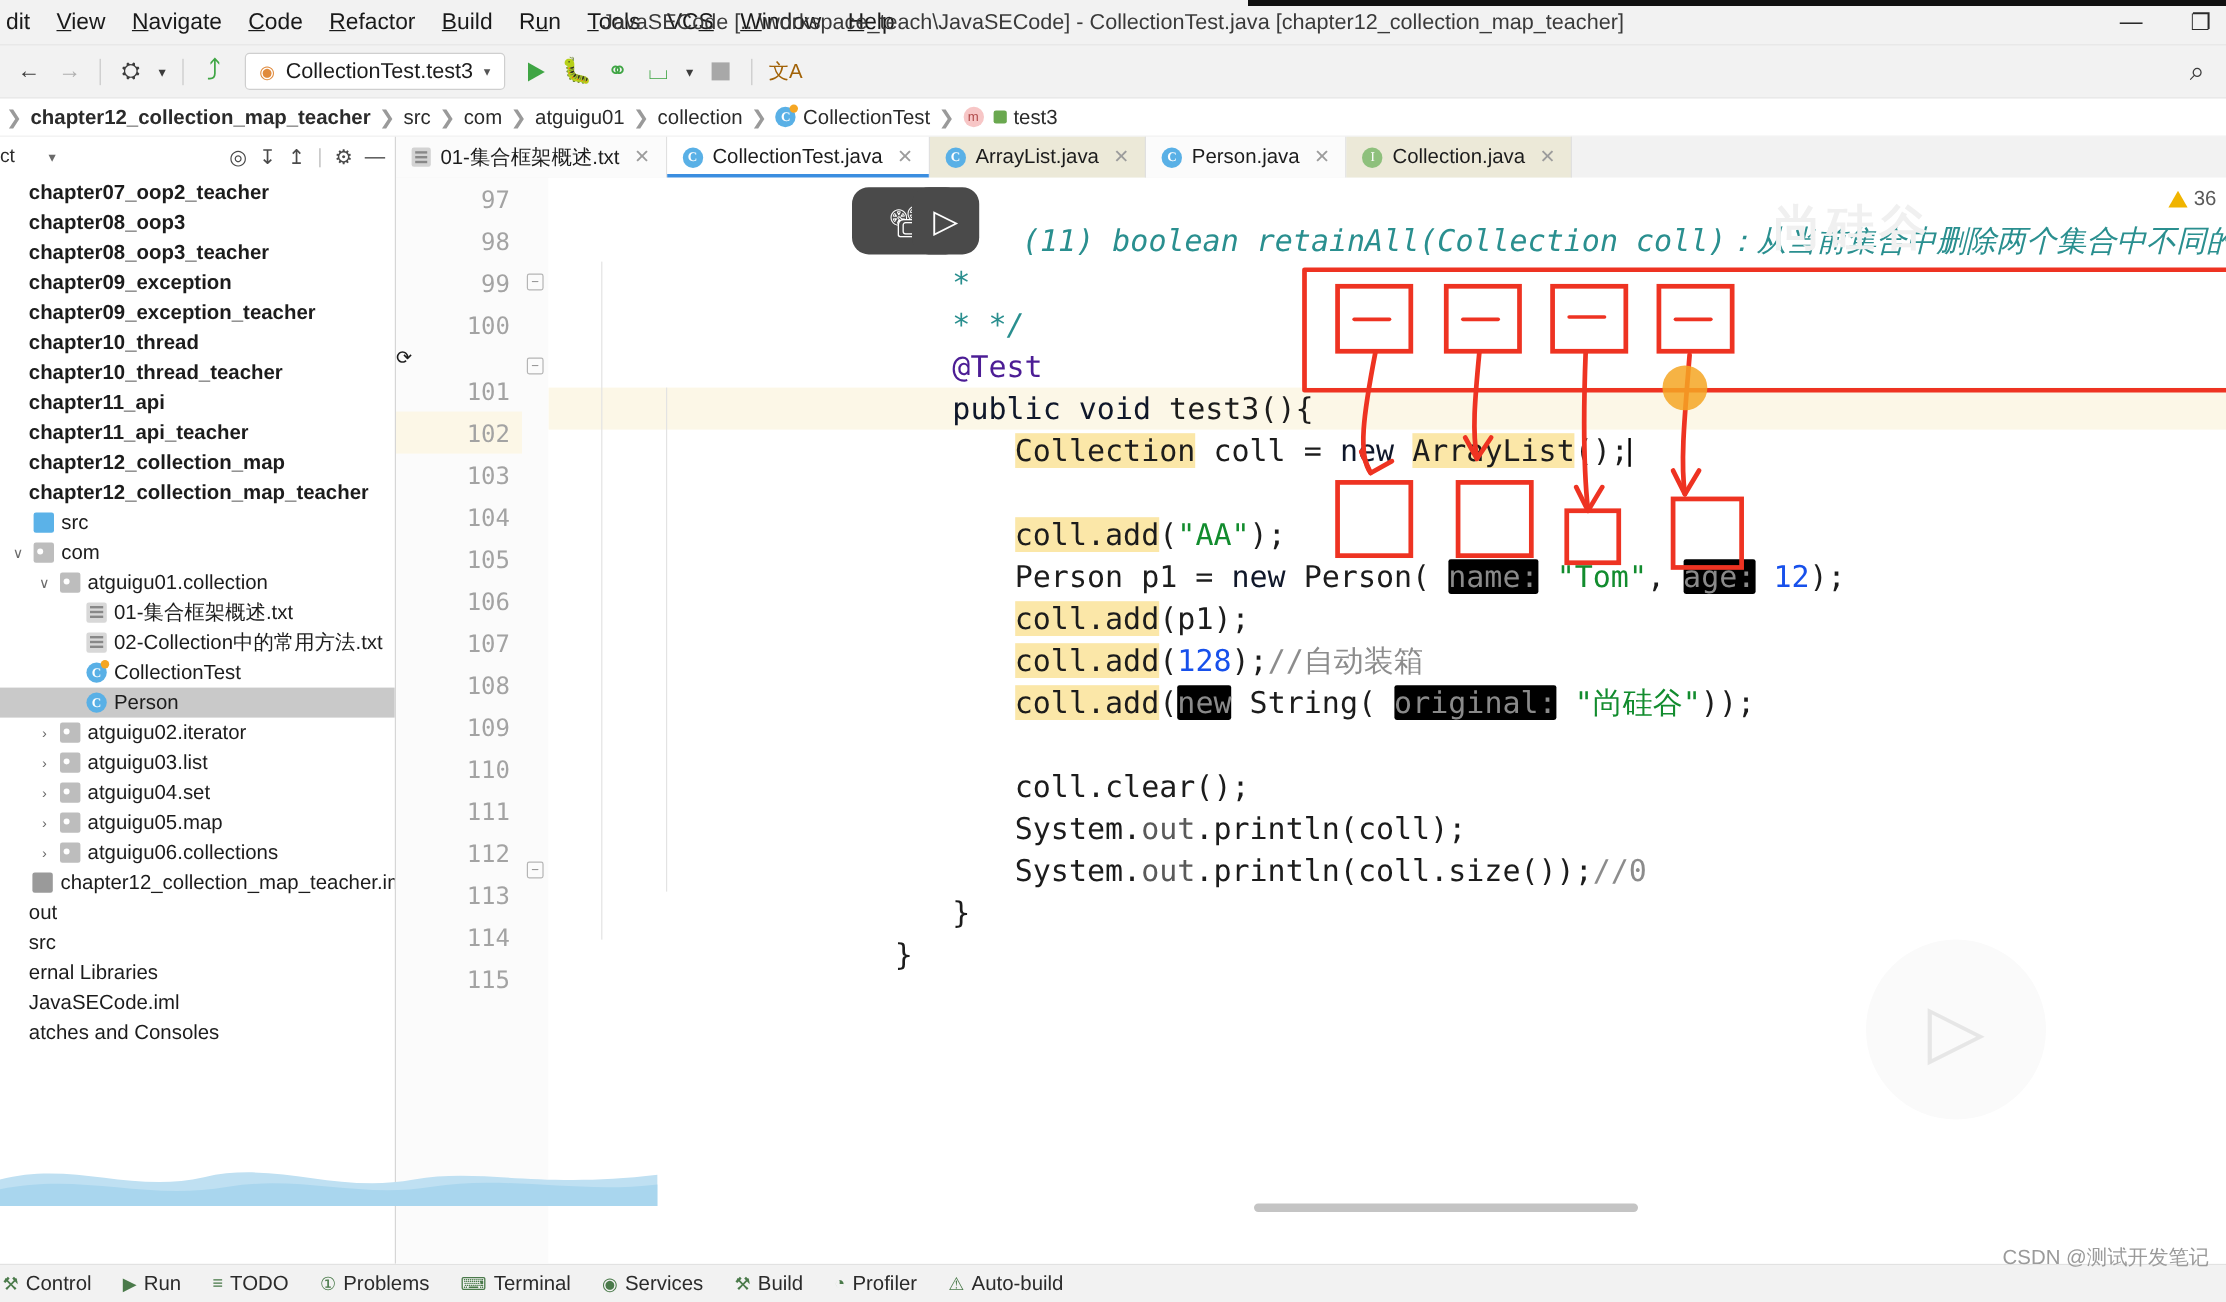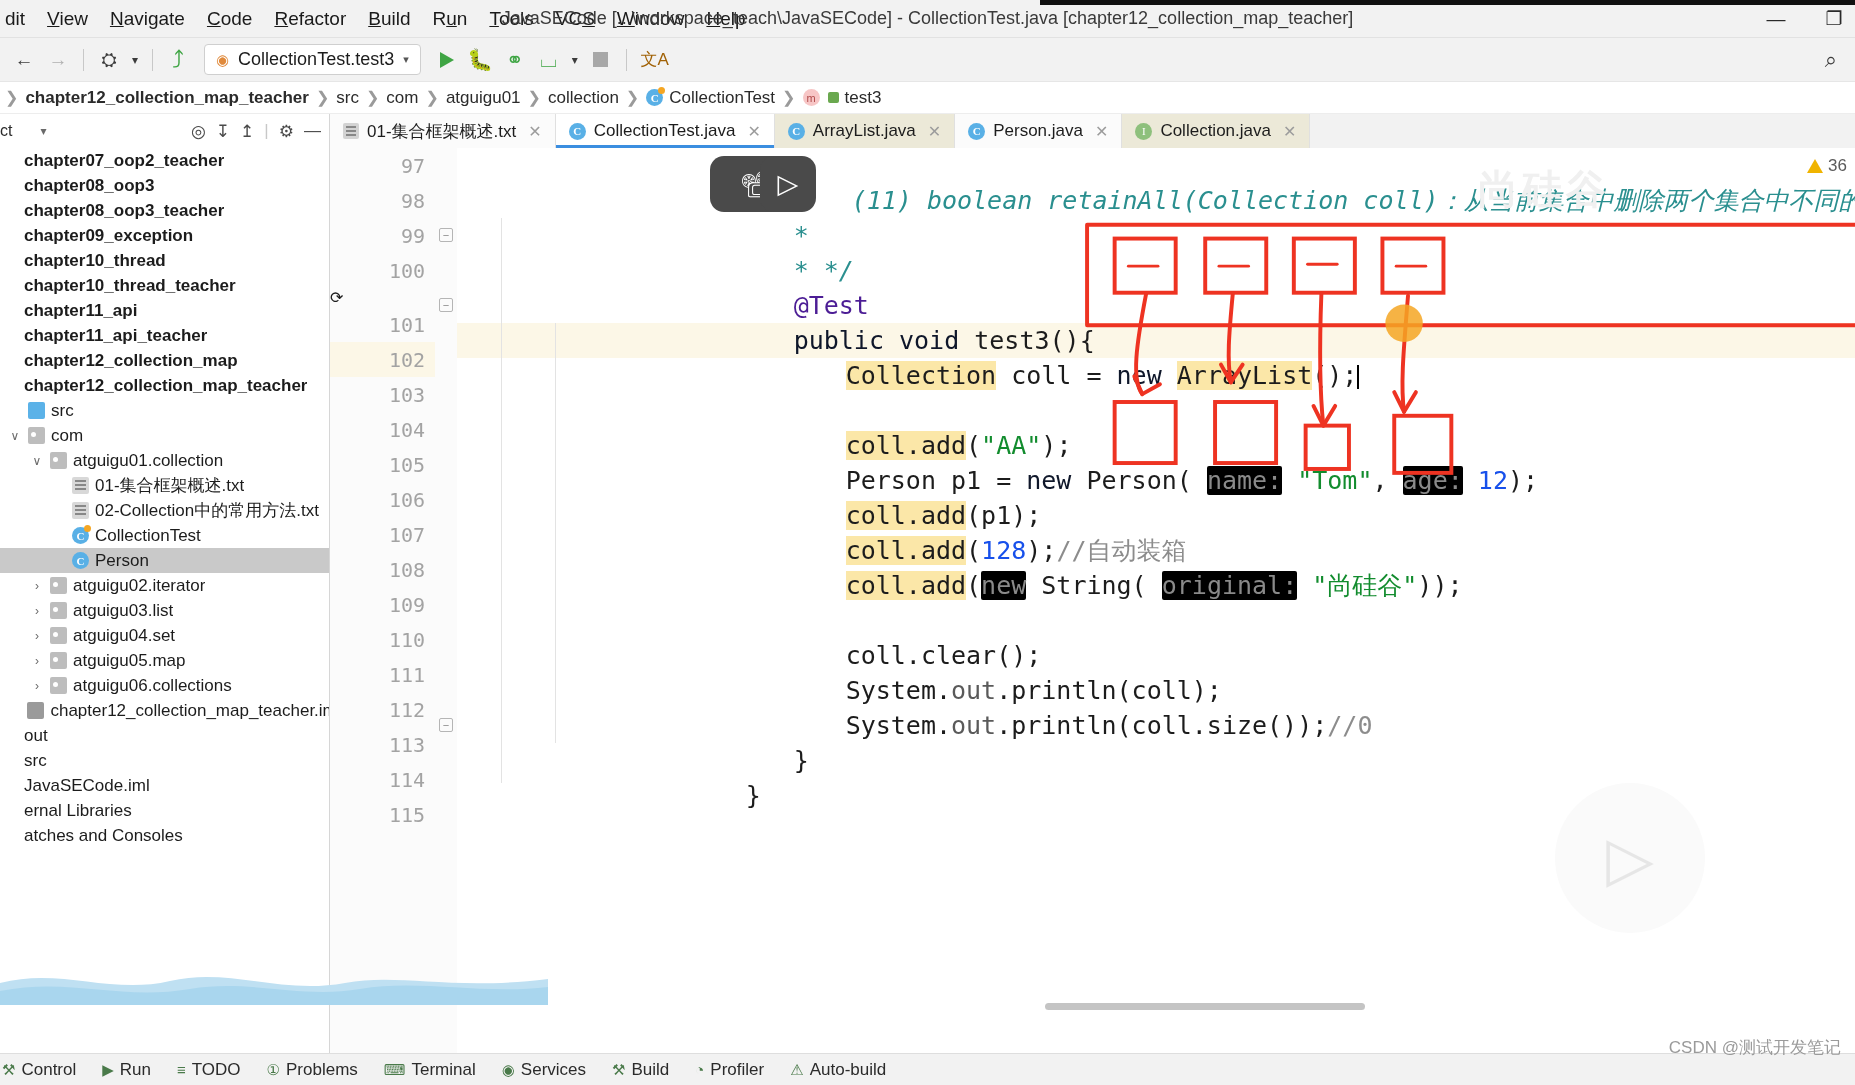--- a/index.html
+++ b/index.html
@@ -281,20 +281,24 @@
           <div class="trow bold">
             <span class="arrow"></span>
             <span class="lab">chapter08_oop3_teacher</span>
           </div>
           <div class="trow bold">
             <span class="arrow"></span>
             <span class="lab">chapter09_exception</span>
           </div>
           <div class="trow bold">
             <span class="arrow"></span>
+            <span class="lab">chapter09_exception_teacher</span>
+          </div>
+          <div class="trow bold">
+            <span class="arrow"></span>
             <span class="lab">chapter10_thread</span>
           </div>
           <div class="trow bold">
             <span class="arrow"></span>
             <span class="lab">chapter10_thread_teacher</span>
           </div>
           <div class="trow bold">
             <span class="arrow"></span>
             <span class="lab">chapter11_api</span>
           </div>
@@ -378,25 +382,25 @@
           <div class="trow">
             <span class="arrow"></span>
             <span class="lab">out</span>
           </div>
           <div class="trow">
             <span class="arrow"></span>
             <span class="lab">src</span>
           </div>
           <div class="trow">
             <span class="arrow"></span>
+            <span class="lab">ernal Libraries</span>
+          </div>
+          <div class="trow">
+            <span class="arrow"></span>
             <span class="lab">JavaSECode.iml</span>
-          </div>
-          <div class="trow">
-            <span class="arrow"></span>
-            <span class="lab">ernal Libraries</span>
           </div>
           <div class="trow">
             <span class="arrow"></span>
             <span class="lab">atches and Consoles</span>
           </div>
         </div>
       <svg class="wave" viewBox="0 0 548 44" preserveAspectRatio="none">
         <path d="M0,22 C60,6 110,34 170,20 C230,6 280,34 345,22 C400,12 450,30 548,18 L548,44 L0,44 Z" fill="#bfe0f2"></path>
         <path d="M0,30 C70,16 120,40 190,28 C250,18 300,38 360,28 C420,18 480,34 548,26 L548,44 L0,44 Z" fill="#a9d6ee"></path>
       </svg>

